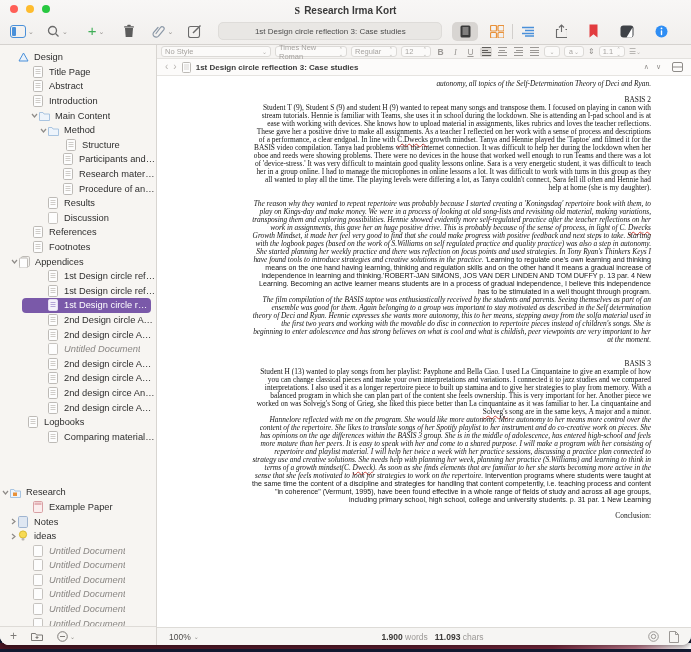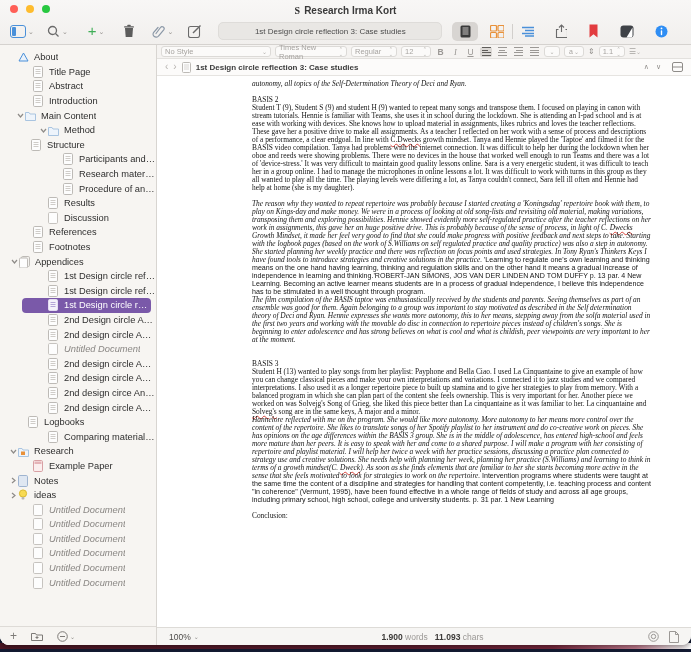--- a/index.html
+++ b/index.html
@@ -83,21 +83,21 @@
   
   .ed-header { flex:0 0 17px; background:#fcfbfa; border-bottom:1px solid #e6e4e1; display:flex; align-items:center;
     padding:0 8px; gap:5px; }
   .nav-arrow { font-size:10px; color:#b7b4b0; line-height:1; }
   .ed-title { font-size:8px; font-weight:700; color:#3c3c3c; white-space:nowrap; }
   .ed-header .spacer { flex:1; }
   .hdr-updown { font-size:7px; color:#8f8c89; letter-spacing:2px; }
 
   
   .ed-content { flex:1; background:#fff; overflow:hidden; padding:4px 40px 0 95px; }
-  .para { font-family:"Liberation Serif","DejaVu Serif",serif; font-size:7.4px; line-height:8px; color:#151515; }
+  .para { font-family:"Liberation Serif","DejaVu Serif",serif; font-size:7.4px; line-height:8px; color:#151515;text-align:right; }
   .para.blank { height:8px; }
   .run-i { font-style:italic; }
   .run-r { font-style:normal; }
   .run-s { font-family:"Liberation Sans","DejaVu Sans",sans-serif; font-size:7.1px; }
   .spell { text-decoration:underline; text-decoration-style:wavy; text-decoration-color:#d9453c;
     text-decoration-thickness:1px; text-underline-offset:1px; }
 
   
   .footer { flex:0 0 18px; border-top:1px solid #dddbd7; background:#f6f5f3; display:flex; align-items:center; }
   .footer-zoom { display:flex; align-items:center; gap:3px; padding-left:12px; font-size:8.5px; color:#4e4c4a; width:60px; }
@@ -219,21 +219,21 @@
   <div class="split">
     <div class="sidebar">
       <div class="sb-list">
           <div class="sb-row" style="padding-left: 8px;">
             <span class="sb-disc"></span>
             <span class="sb-ic">
               <svg width="11" height="10">
                 <path d="M5.5 1 10 9H1Z" fill="#eaf2fb" stroke="#4a90d9"></path>
               </svg>
             </span>
-            <span class="sb-label">About</span>
+            <span class="sb-label">Design</span>
           </div>
           <div class="sb-row" style="padding-left: 23px;">
             <span class="sb-disc"></span>
             <span class="sb-ic">
               <svg width="10" height="12">
                 <rect x="0.5" y="0.5" width="9" height="11" rx="1.2" fill="#fdfdfd" stroke="#bdbab6"></rect>
                 <path d="M2.5 3.5h5M2.5 5.5h5M2.5 7.5h5" stroke="#cfccc8"></path>
               </svg>
             </span>
             <span class="sb-label">Title Page</span>
@@ -251,21 +251,21 @@
           <div class="sb-row" style="padding-left: 23px;">
             <span class="sb-disc"></span>
             <span class="sb-ic">
               <svg width="10" height="12">
                 <rect x="0.5" y="0.5" width="9" height="11" rx="1.2" fill="#fdfdfd" stroke="#bdbab6"></rect>
                 <path d="M2.5 3.5h5M2.5 5.5h5M2.5 7.5h5" stroke="#cfccc8"></path>
               </svg>
             </span>
             <span class="sb-label">Introduction</span>
           </div>
-          <div class="sb-row" style="padding-left: 15px;">
+          <div class="sb-row" style="padding-left: 29px;">
             <span class="sb-disc">
               <svg width="7" height="7">
                 <path d="M1 2l2.5 3L6 2" stroke="#8e8b88" fill="none" stroke-width="1.2"></path>
               </svg>
             </span>
             <span class="sb-ic">
               <svg width="11" height="11">
                 <path d="M0.5 2.5h3.5l1 1.5h5.5v6.5h-10z" fill="#eef4fb" stroke="#a9c4e0"></path>
               </svg>
             </span>
@@ -277,21 +277,21 @@
                 <path d="M1 2l2.5 3L6 2" stroke="#8e8b88" fill="none" stroke-width="1.2"></path>
               </svg>
             </span>
             <span class="sb-ic">
               <svg width="11" height="11">
                 <path d="M0.5 2.5h3.5l1 1.5h5.5v6.5h-10z" fill="#eef4fb" stroke="#a9c4e0"></path>
               </svg>
             </span>
             <span class="sb-label">Method</span>
           </div>
-          <div class="sb-row" style="padding-left: 21px;">
+          <div class="sb-row" style="padding-left: 56px;">
             <span class="sb-disc"></span>
             <span class="sb-ic">
               <svg width="10" height="12">
                 <rect x="0.5" y="0.5" width="9" height="11" rx="1.2" fill="#fdfdfd" stroke="#bdbab6"></rect>
                 <path d="M2.5 3.5h5M2.5 5.5h5M2.5 7.5h5" stroke="#cfccc8"></path>
               </svg>
             </span>
             <span class="sb-label">Structure</span>
           </div>
           <div class="sb-row" style="padding-left: 53px;">
@@ -489,21 +489,21 @@
           <div class="sb-row" style="padding-left: 38px;">
             <span class="sb-disc"></span>
             <span class="sb-ic">
               <svg width="10" height="12">
                 <rect x="0.5" y="0.5" width="9" height="11" rx="1.2" fill="#fdfdfd" stroke="#bdbab6"></rect>
                 <path d="M2.5 3.5h5M2.5 5.5h5M2.5 7.5h5" stroke="#cfccc8"></path>
               </svg>
             </span>
             <span class="sb-label">Comparing material in...</span>
           </div>
-          <div class="sb-row" style="padding-left: 8px;">
+          <div class="sb-row" style=" margin-top: 41px;">
             <span class="sb-disc">
               <svg width="7" height="7">
                 <path d="M1 2l2.5 3L6 2" stroke="#8e8b88" fill="none" stroke-width="1.2"></path>
               </svg>
             </span>
             <span class="sb-ic">
               <svg width="11" height="11">
                 <path d="M0.5 2.5h3.5l1 1.5h5.5v6.5h-10z" fill="#eef4fb" stroke="#a9c4e0"></path>
                 <rect x="3" y="5.5" width="4" height="3.5" fill="#e8913a"></rect>
               </svg>

